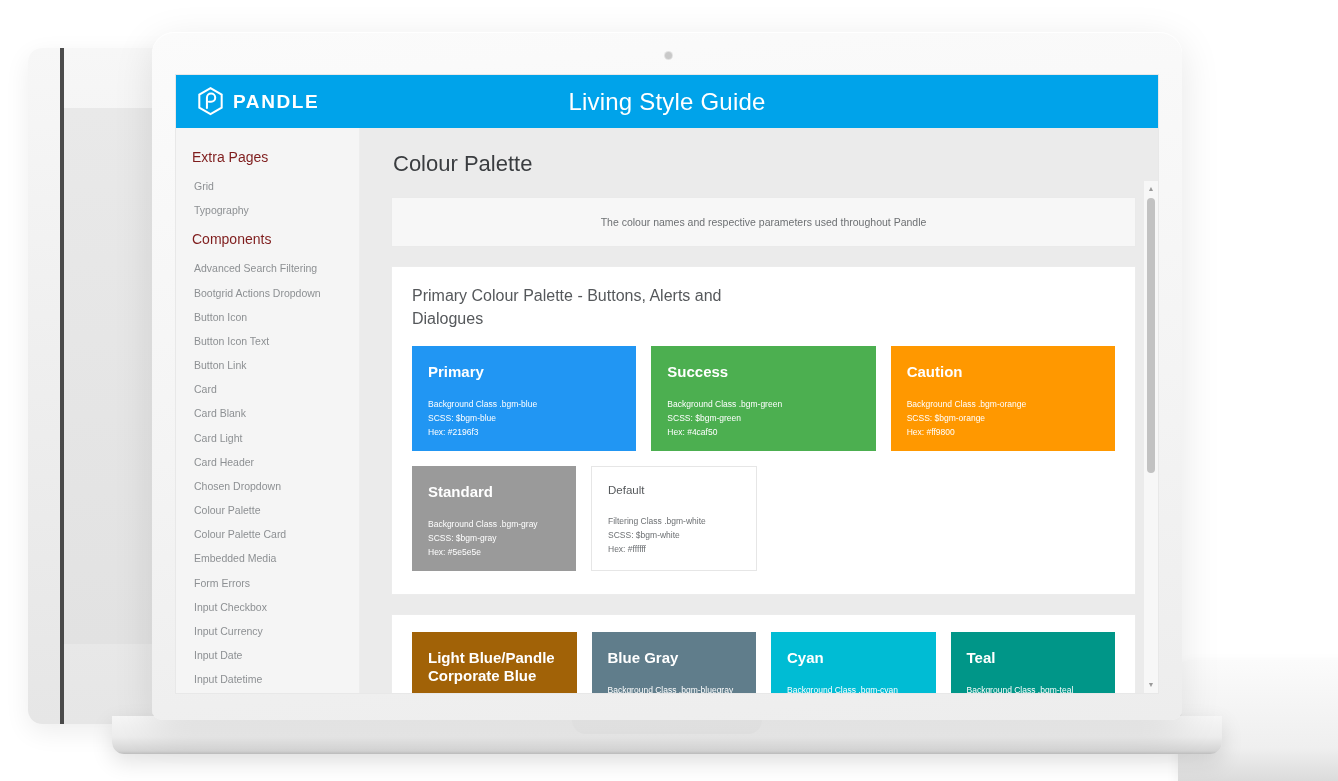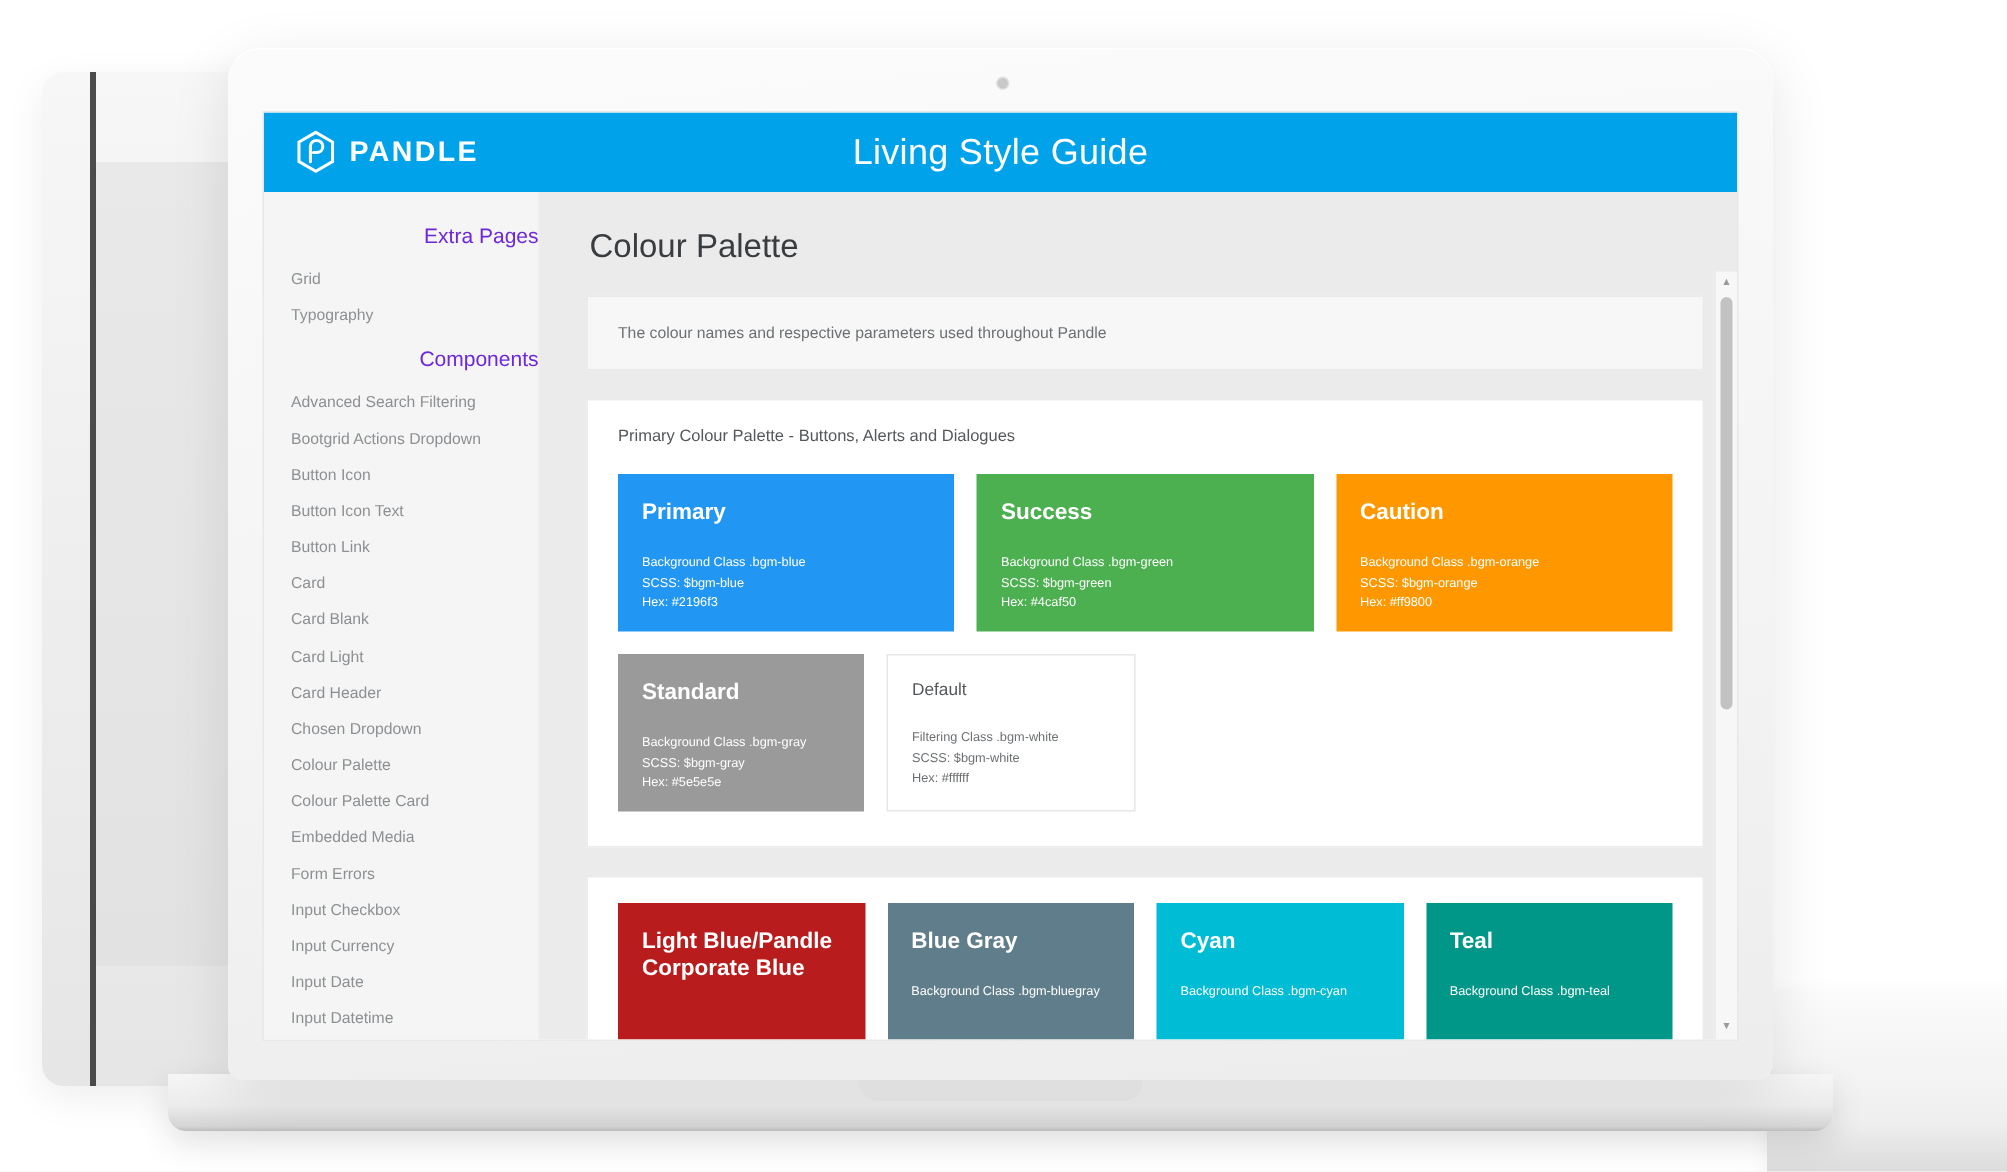--- a/index.html
+++ b/index.html
@@ -185,24 +185,23 @@
   .sidebar {
     width: 183px;
     flex: 0 0 183px;
     background: #f5f5f5;
     padding: 17px 0 0 0;
     overflow: hidden;
     border-right: 1px solid #ededed;
   }
   .nav-heading {
     font-size: 14px;
-    color: #6d28d9;
+    color: #7f1d1d;
     padding: 4px 0 9px 16px;
     font-weight: 400;
-    text-align: right;
   }
   .nav-heading.tight { padding-top: 9px; }
   .nav-item {
     font-size: 10.5px;
     color: #8d9093;
     padding: 5px 0 5px 18px;
     line-height: 1.35;
     cursor: pointer;
     white-space: nowrap;
   }
@@ -219,34 +218,35 @@
     font-size: 22px;
     color: #3a3d40;
     font-weight: 400;
     margin: 5px 0 20px 2px;
   }
   .intro-panel {
     background: #f7f7f7;
     border: 1px solid #eaeaea;
     padding: 18px 20px;
     margin-bottom: 19px;
+    text-align: center;
   }
   .intro-text {
     font-size: 10.5px;
     color: #6d7073;
   }
 
   .section-card {
     background: #ffffff;
     border: 1px solid #ececec;
     padding: 17px 20px 23px 20px;
     margin-bottom: 19px;
   }
   .section-title {
-    font-size: 11px;
+    font-size: 16px;
     color: #55585b;
     margin-bottom: 16px;
     line-height: 1.45;
     max-width: 340px;
   }
   .swatch-row {
     display: flex;
     gap: 15px;
   }
   .swatch-row + .swatch-row { margin-top: 15px; }
@@ -419,21 +419,21 @@
                         <div>SCSS: $bgm-white</div>
                         <div>Hex: #ffffff</div>
                       </div>
                     </div>
                     <div class="swatch empty"></div>
                     <div class="swatch empty"></div>
                   </div>
                 </div>
                 <div class="section-card">
                   <div class="swatch-row">
-                    <div class="swatch" style="background: #b91c1c;">
+                    <div class="swatch" style="background: #a16207;">
                       <div class="swatch-name">Light Blue/Pandle Corporate Blue</div>
                     </div>
                     <div class="swatch" style="background: rgb(96, 125, 139);">
                       <div class="swatch-name">Blue Gray</div>
                       <div class="swatch-meta">
                         <div>Background Class .bgm-bluegray</div>
                       </div>
                     </div>
                     <div class="swatch" style="background: rgb(0, 188, 212);">
                       <div class="swatch-name">Cyan</div>

